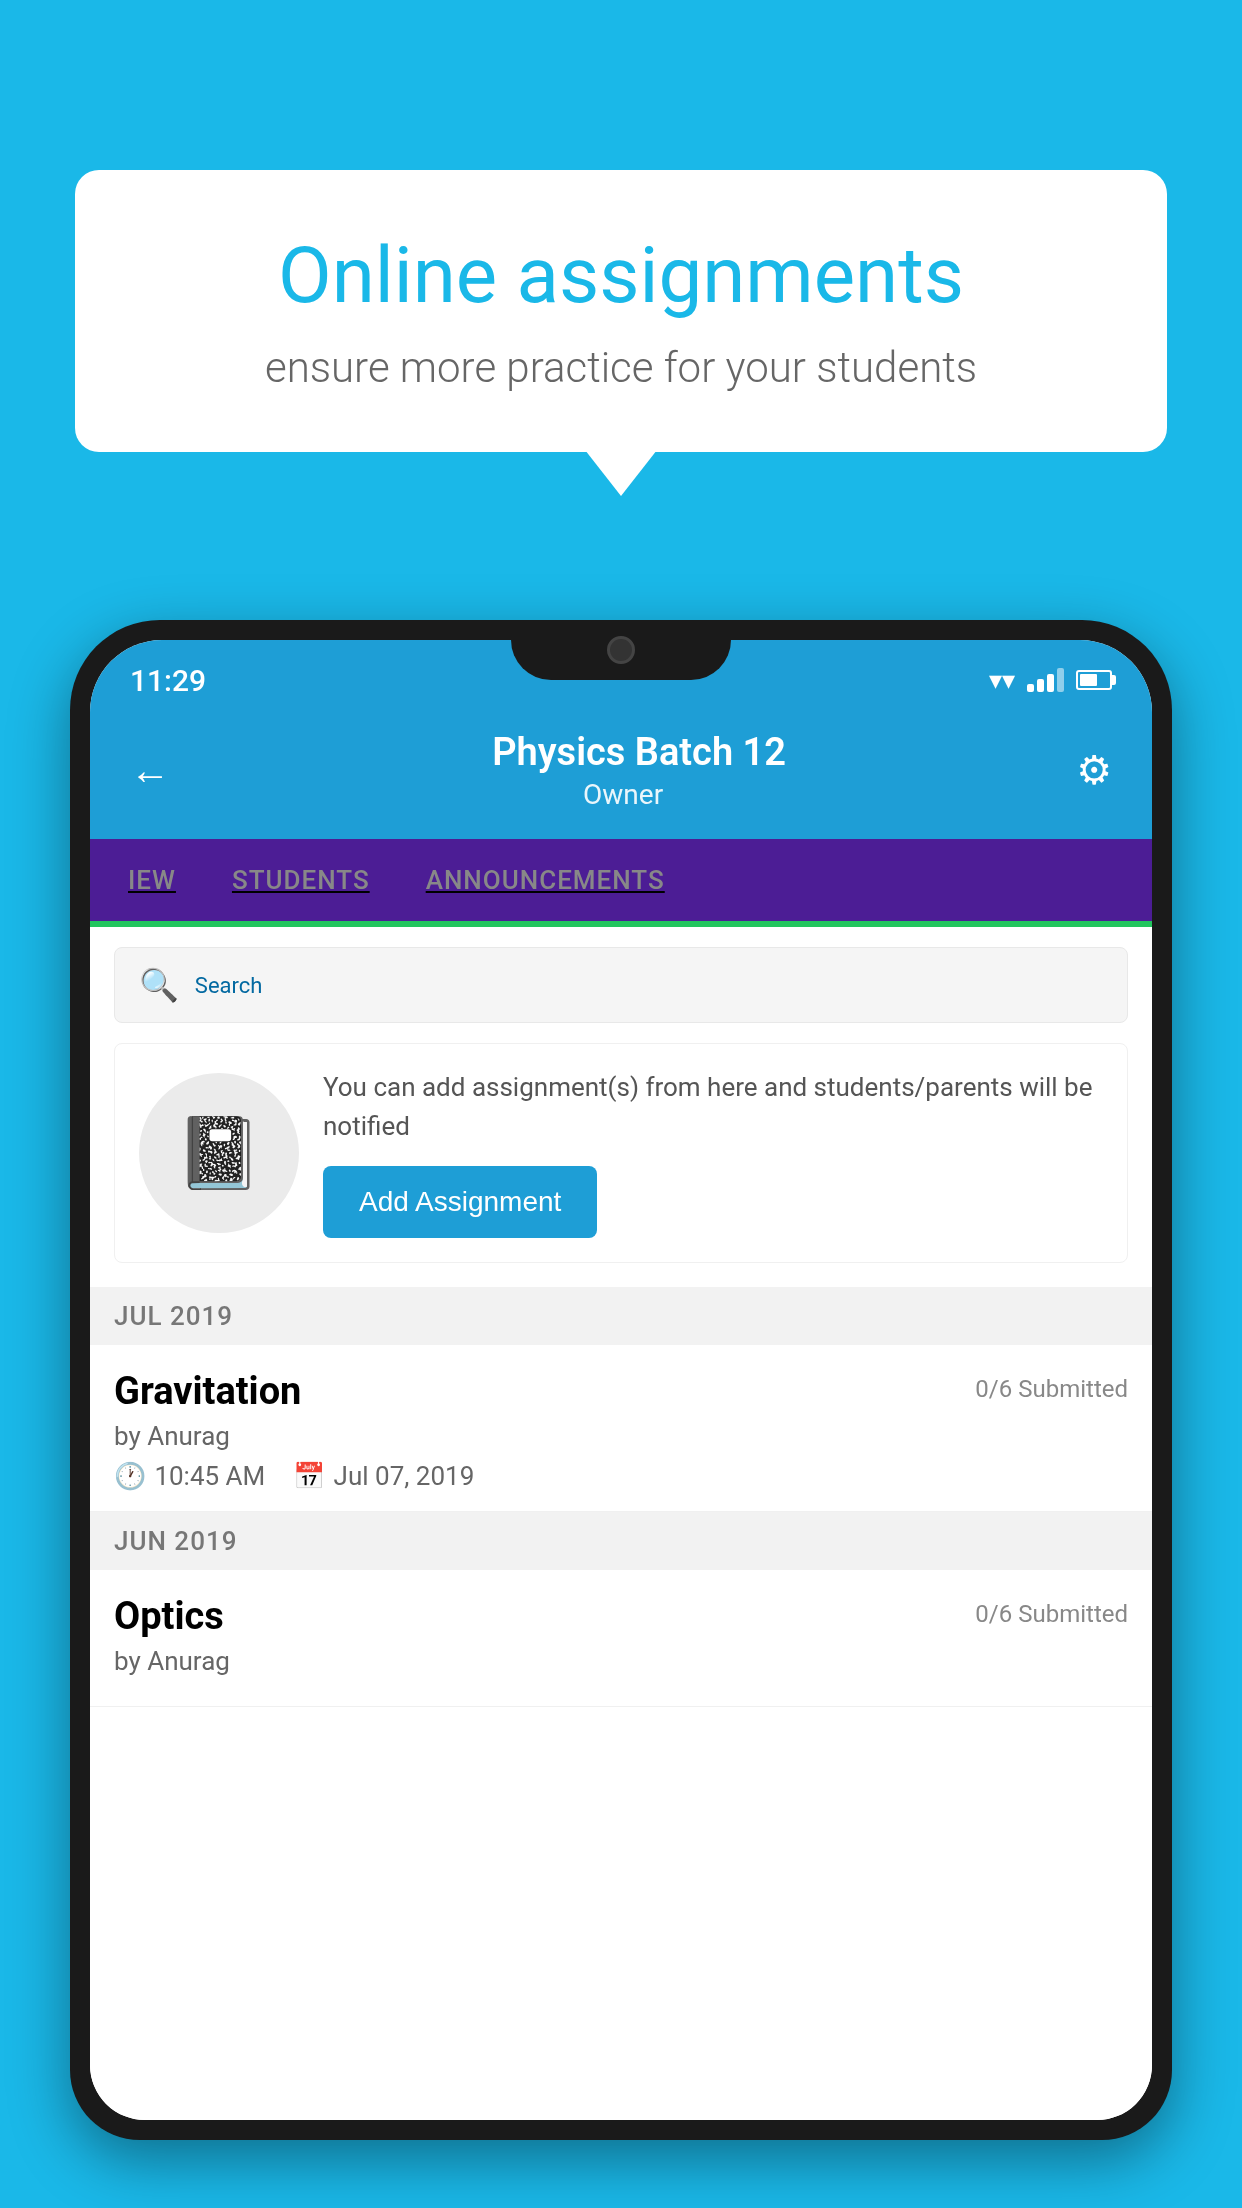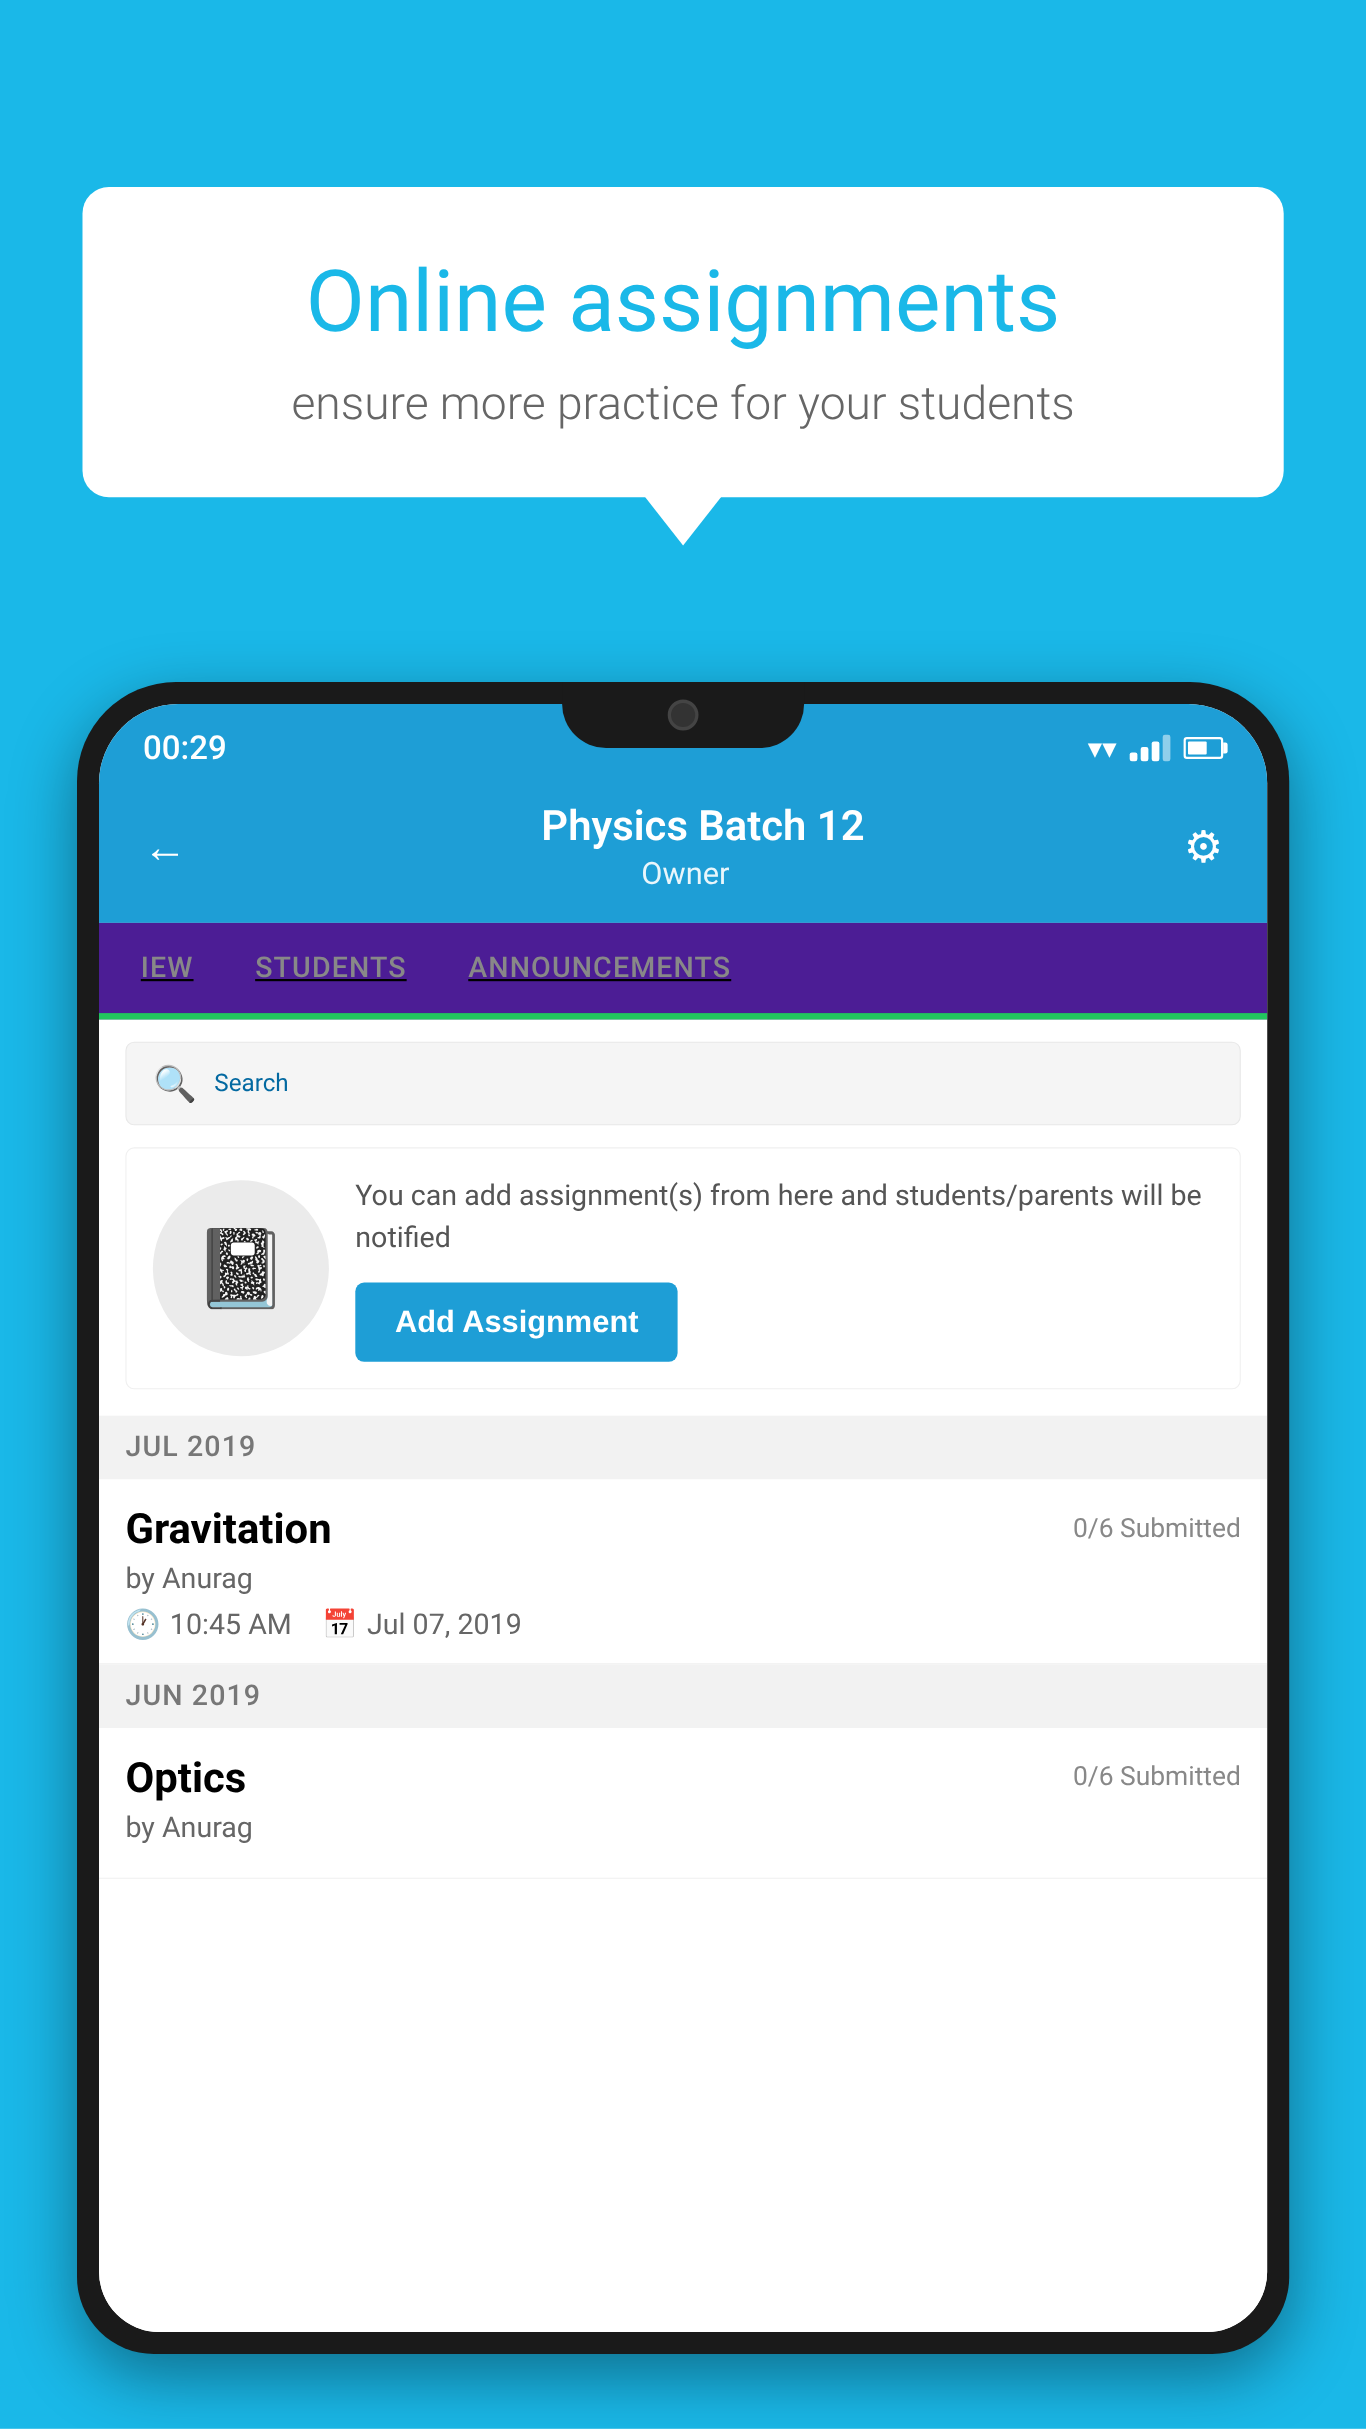--- a/index.html
+++ b/index.html
@@ -307,21 +307,21 @@
       margin-bottom: 20px;
     }
 
     .add-assignment-btn {
       background: #1e9ed6;
       color: white;
       border: none;
       border-radius: 8px;
       padding: 20px 36px;
       font-size: 28px;
-      font-weight: 700;
+      font-weight: 400;
       cursor: pointer;
     }
 
     
     .month-section {
       background: #f2f2f2;
       padding: 14px 24px;
     }
 
     .month-label {
@@ -394,21 +394,21 @@
 
 <div class="phone-container">
   <div class="phone-outer">
     <div class="phone-notch-area">
       <div class="phone-camera"></div>
     </div>
 
     <div class="phone-screen">
 
       <div class="status-bar">
-        <span class="status-time">00:29</span>
+        <span class="status-time">11:29</span>
         <div class="status-icons">
           <span class="wifi-icon">▾▾</span>
           <div class="signal-icon">
             <div class="signal-bar" style="height:8px"></div>
             <div class="signal-bar" style="height:13px"></div>
             <div class="signal-bar" style="height:18px"></div>
             <div class="signal-bar" style="height:24px; opacity:0.5"></div>
           </div>
           <div class="battery-icon">
             <div class="battery-fill"></div>

